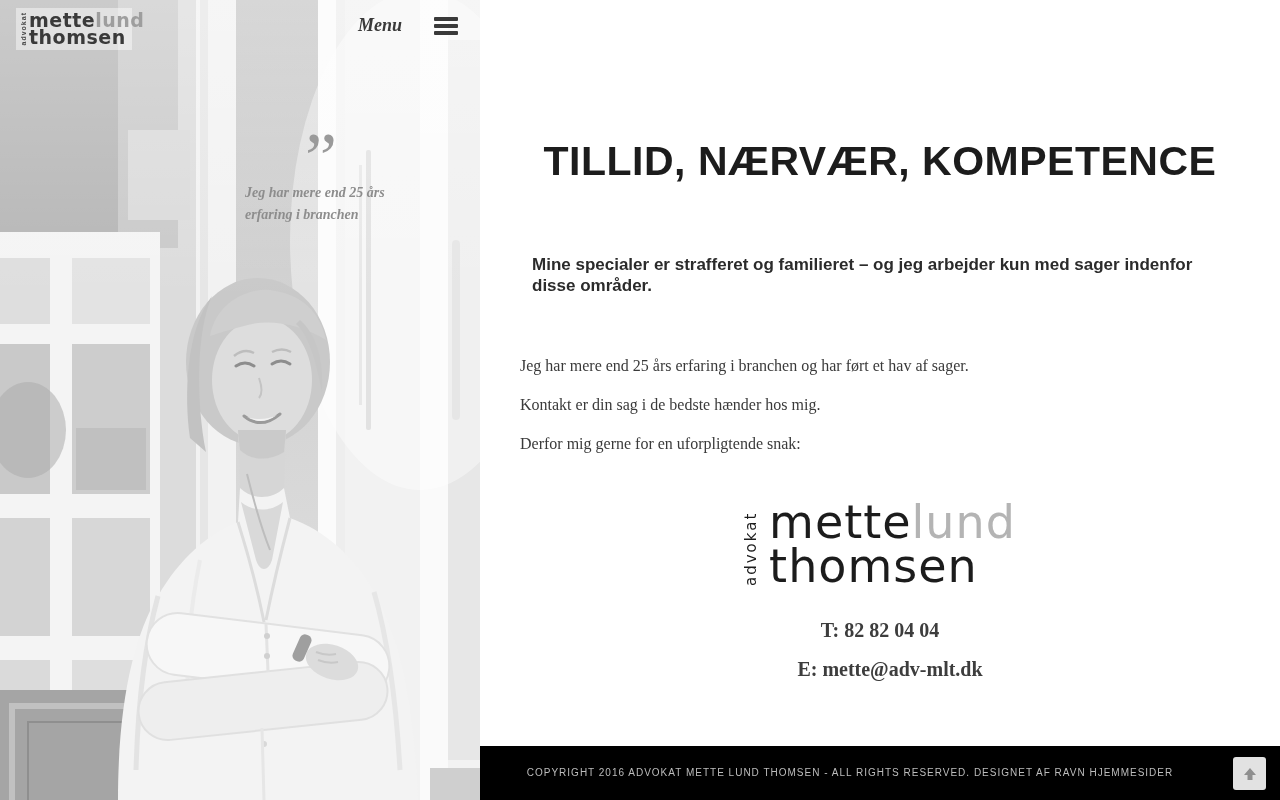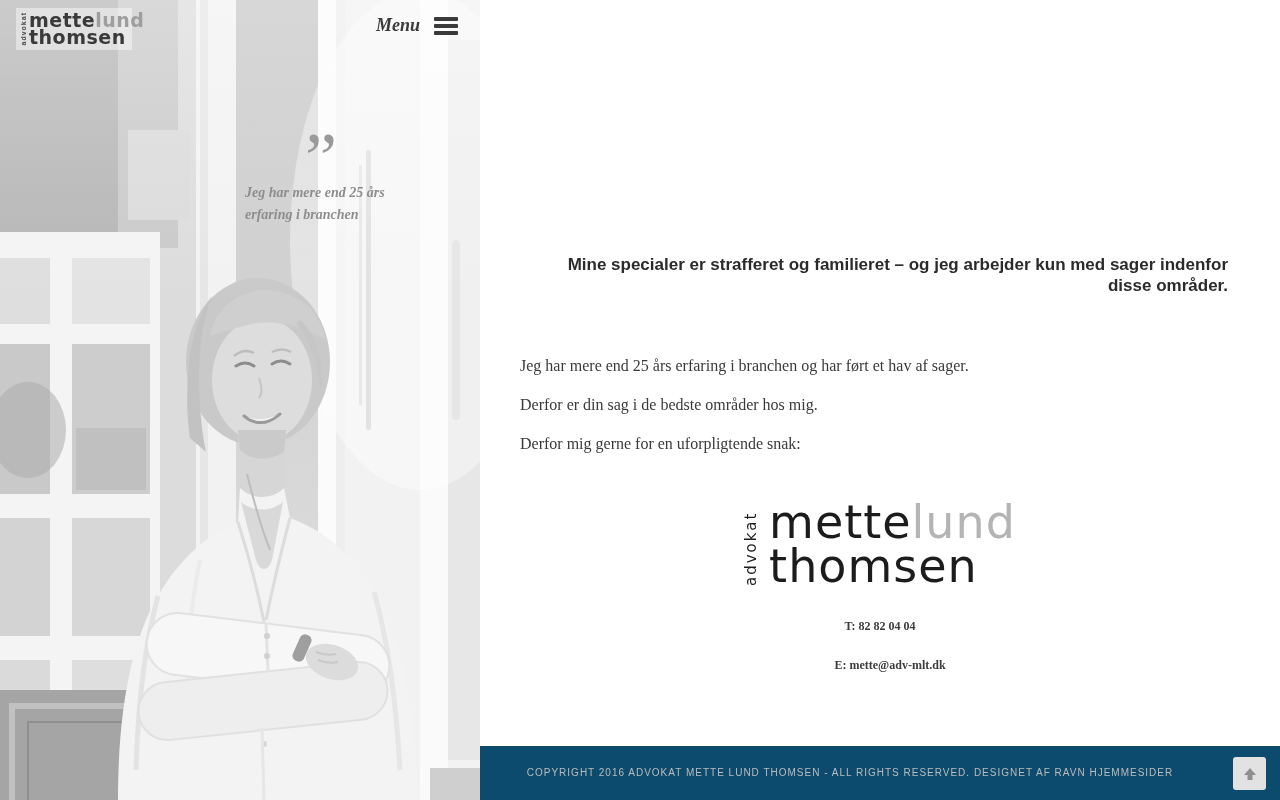--- a/index.html
+++ b/index.html
@@ -19,21 +19,21 @@
   }
   .small-logo .vert {
     writing-mode:vertical-rl; transform:rotate(180deg);
     font-size:7px; letter-spacing:1px; color:#4a4a4a; line-height:1;
     margin-right:2px; font-weight:bold;
   }
   .small-logo .names { font-family:"DejaVu Sans", sans-serif; font-weight:600; font-size:19px; line-height:17px; letter-spacing:0.5px; color:#3a3a3a; }
   .small-logo .light { color:#9e9e9e; }
 
   .menu-wrap {
-    position:absolute; top:15px; right:22px; display:flex; align-items:center; cursor:pointer;
+    position:absolute; top:15px; right:22px; display:flex; align-items:center; cursor:pointer;gap:18px;
   }
   .menu-label {
     font-family:"Liberation Serif", serif; font-style:italic; font-weight:bold;
     font-size:18px; color:#3a3a3a; margin-right:14px;
   }
   .burger { width:24px; height:18px; display:flex; flex-direction:column; justify-content:space-between; }
   .burger span { display:block; height:4px; background:#3a3a3a; border-radius:1px; }
 
   .quote-block { position:absolute; left:245px; top:138px; width:170px; }
   .quote-mark {
@@ -46,47 +46,47 @@
   }
 
   
   .content { position:absolute; left:480px; top:0; width:800px; height:800px; background:#ffffff; }
 
   .page-title {
     position:absolute; top:138px; left:0; right:0; text-align:center;
     font-size:41px; font-weight:800; letter-spacing:0.5px; color:#1c1c1c;
   }
   .subtitle {
-    position:absolute; top:254px; left:52px; right:52px; text-align:right;
+    position:absolute; top:254px; left:52px; right:52px; text-align:left;
     font-size:17px; line-height:21px; font-weight:bold; color:#2b2b2b;
   }
   .paras { position:absolute; top:355px; left:40px; right:40px; text-align:left; }
   .paras p {
     font-family:"Liberation Serif", serif; font-size:16px; line-height:22px;
     color:#3a3a3a; margin-bottom:17px;
   }
 
   .big-logo { position:absolute; top:500px; left:0; right:0; display:flex; justify-content:center; }
   .big-logo .vert {
     writing-mode:vertical-rl; transform:rotate(180deg);
     font-family:"DejaVu Sans", sans-serif; font-size:15px; letter-spacing:2px;
     color:#1c1c1c; line-height:1; margin-right:10px; padding:2px 0;
   }
   .big-logo .names { font-family:"DejaVu Sans", sans-serif; font-weight:500; font-size:46px; line-height:44px; letter-spacing:1px; color:#1c1c1c; }
   .big-logo .light { color:#b4b4b4; }
 
   .contact-phone, .contact-email {
     position:absolute; left:0; right:0; text-align:center;
-    font-family:"Liberation Serif", serif; font-weight:bold; font-size:12px; color:#3d3d3d;
+    font-family:"Liberation Serif", serif; font-weight:bold; font-size:20px; color:#3d3d3d;
   }
   .contact-phone { top:619px; }
   .contact-email { top:658px;padding-left:20px; }
 
   .footer {
-    position:absolute; left:0; bottom:0; width:100%; height:54px; background:#0c4a6e;
+    position:absolute; left:0; bottom:0; width:100%; height:54px; background:#000000;
   }
   .footer-copy {
     position:absolute; left:0; right:60px; top:0; height:54px; line-height:54px;
     text-align:center; font-size:10px; letter-spacing:1px; color:#bcbcbc;
     text-transform:uppercase; white-space:nowrap;
   }
   .scroll-top {
     position:absolute; right:14px; top:11px; width:33px; height:33px;
     background:#e2e2e2; border-radius:3px; cursor:pointer;
     display:flex; align-items:center; justify-content:center;
@@ -211,26 +211,27 @@
   </div>
 
   <div class="quote-block">
     <span class="quote-mark">”</span>
     <div class="quote-text">Jeg har mere end 25 års erfaring i branchen</div>
   </div>
 </div>
 
 <div class="content">
 
+  <h1 class="page-title">TILLID, NÆRVÆR, KOMPETENCE</h1>
 
   <div class="subtitle">Mine specialer er strafferet og familieret – og jeg arbejder kun med sager indenfor disse områder.</div>
 
   <div class="paras">
     <p>Jeg har mere end 25 års erfaring i branchen og har ført et hav af sager.</p>
-    <p>Derfor er din sag i de bedste områder hos mig.</p>
+    <p>Kontakt er din sag i de bedste hænder hos mig.</p>
     <p>Derfor mig gerne for en uforpligtende snak:</p>
   </div>
 
   <div class="big-logo">
     <span class="vert">advokat</span>
     <span class="names"><span>mette</span><span class="light">lund</span><br><span>thomsen</span></span>
   </div>
 
   <div class="contact-phone">T: 82 82 04 04</div>
   <div class="contact-email">E: mette@adv-mlt.dk</div>

